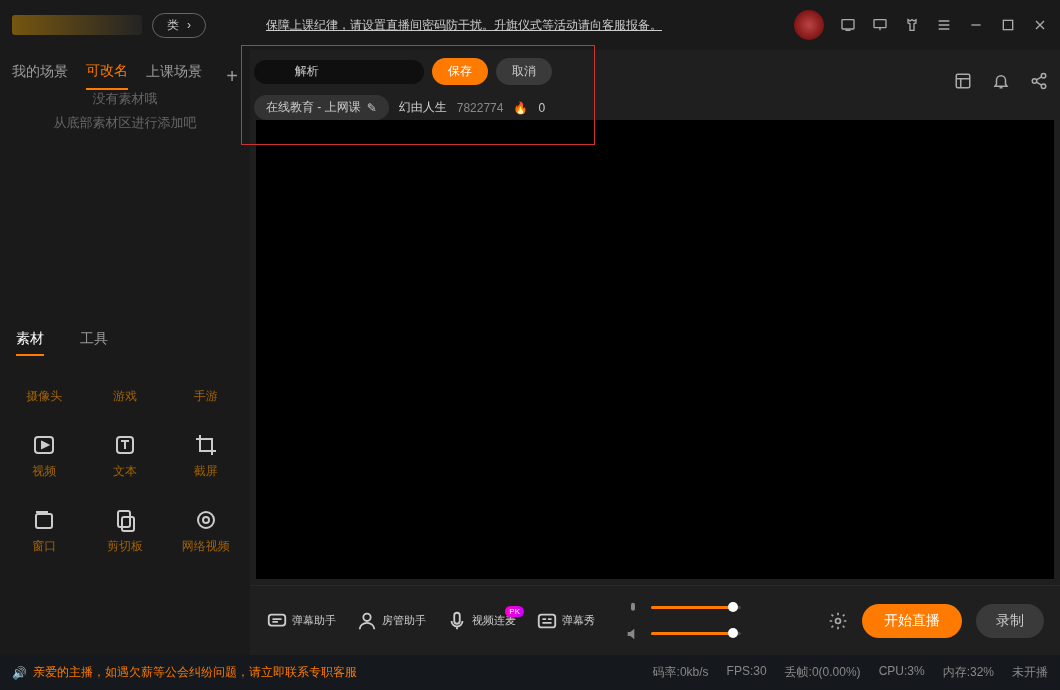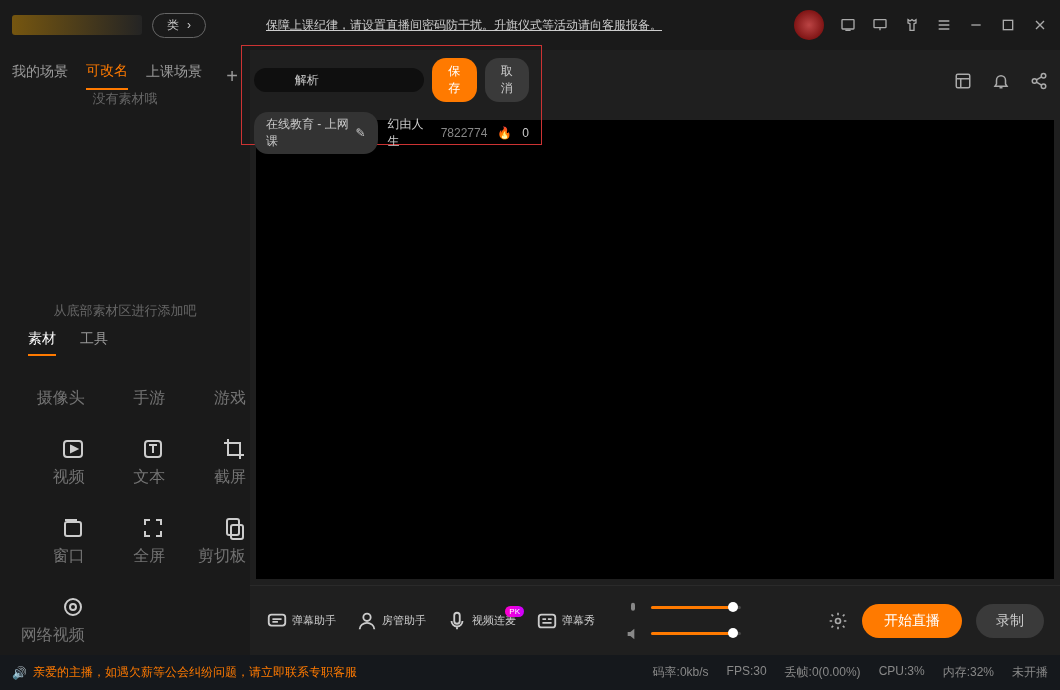--- a/index.html
+++ b/index.html
@@ -10,29 +10,29 @@
 .notice { margin-left:60px; color:#ccc; text-decoration:underline; font-size:12px; }
 .titlebar-right { margin-left:auto; display:flex; align-items:center; gap:16px; }
 .avatar { width:30px; height:30px; border-radius:50%; background:radial-gradient(circle,#b44,#600); }
 .tb-icon { width:16px; height:16px; color:#aaa; cursor:pointer; display:flex; align-items:center; justify-content:center; }
 .main { display:flex; height:605px; }
 .sidebar { width:250px; background:#1a1a1a; display:flex; flex-direction:column; }
 .tabs { display:flex; align-items:center; padding:12px 12px 0; gap:18px; }
 .tab { font-size:14px; color:#999; cursor:pointer; padding-bottom:8px; }
 .tab.active { color:#ff7a00; border-bottom:2px solid #ff7a00; }
 .tab-add { margin-left:auto; font-size:20px; color:#999; cursor:pointer; }
-.empty { flex:0 0 230px; display:flex; flex-direction:column; align-items:center; justify-content:space-between; color:#666; font-size:13px; gap:6px; }
-.tooltabs { display:flex; gap:24px; padding:10px 28px; }
+.empty { flex:0 0 230px; display:flex; flex-direction:column; align-items:center; justify-content:flex-start; color:#666; font-size:13px; gap:6px; }
+.tooltabs { display:flex; gap:36px; padding:10px 16px; }
 .tooltab { font-size:14px; color:#999; cursor:pointer; padding-bottom:6px; }
 .tooltab.active { color:#fff; border-bottom:2px solid #ff7a00; }
 .grid { display:grid; grid-template-columns:repeat(3,1fr); padding:8px 4px; }
-.cell { display:flex; flex-direction:column; align-items:flex-end; gap:6px; padding:14px 0; cursor:pointer; font-size:16px; color:#737373; }
+.cell { display:flex; flex-direction:column; align-items:center; gap:6px; padding:14px 0; cursor:pointer; font-size:12px; color:#a16207; }
 .cell svg { width:24px; height:24px; }
 .content { flex:1; display:flex; flex-direction:column; background:#1f1f1f; position:relative; }
-.edit-box { position:absolute; top:-5px; left:-9px; width:301px; height:100px; border:1px solid #c33; padding:12px; z-index:5; }
+.edit-box { position:absolute; top:-5px; left:-9px; width:354px; height:100px; border:1px solid #c33; padding:12px; z-index:5; }
 .edit-row1 { display:flex; align-items:center; gap:8px; }
 .name-input { background:#0f0f0f; border:none; border-radius:14px; padding:5px 14px; color:#ccc; width:170px; font-size:12px; }
 .btn { border:none; border-radius:14px; padding:5px 16px; font-size:12px; cursor:pointer; }
 .btn-save { background:#ff7a00; color:#fff; }
 .btn-cancel { background:#3a3a3a; color:#ccc; }
 .edit-row2 { display:flex; align-items:center; gap:10px; margin-top:10px; font-size:12px; color:#ccc; }
 .cat-pill { background:#333; border-radius:14px; padding:4px 12px; display:flex; align-items:center; gap:6px; }
 .video { flex:1; background:#000; margin:70px 6px 6px 6px; }
 .content-actions { position:absolute; top:22px; right:12px; display:flex; gap:20px; }
 .ca-icon { width:18px; height:18px; color:#aaa; cursor:pointer; }
@@ -119,24 +119,24 @@
     </div>
     <div class="tooltabs">
       <div class="tooltab active">素材</div>
       <div class="tooltab">工具</div>
     </div>
     <div class="grid">
       <div class="cell">
           <span>摄像头</span>
         </div>
       <div class="cell">
+          <span>游戏</span>
+        </div>
+      <div class="cell">
           <span>手游</span>
-        </div>
-      <div class="cell">
-          <span>游戏</span>
         </div>
       <div class="cell">
           <svg viewBox="0 0 24 24" fill="none" stroke="#ccc" stroke-width="2">
             <rect x="3" y="4" width="18" height="16" rx="3"></rect>
             <path d="M10 9l6 3-6 3z" fill="#ccc"></path>
           </svg>
           <span>视频</span>
         </div>
       <div class="cell">
           <svg viewBox="0 0 24 24" fill="none" stroke="#ccc" stroke-width="2">
@@ -150,26 +150,20 @@
             <path d="M6 2v16h16M2 6h16v16"></path>
           </svg>
           <span>截屏</span>
         </div>
       <div class="cell">
           <svg viewBox="0 0 24 24" fill="none" stroke="#ccc" stroke-width="2">
             <rect x="4" y="6" width="16" height="14" rx="2"></rect>
             <path d="M4 4h12"></path>
           </svg>
           <span>窗口</span>
-        </div>
-      <div class="cell">
-          <svg viewBox="0 0 24 24" fill="none" stroke="#ccc" stroke-width="2">
-            <path d="M4 9V4h5M20 9V4h-5M4 15v5h5M20 15v5h-5"></path>
-          </svg>
-          <span>全屏</span>
         </div>
       <div class="cell">
           <svg viewBox="0 0 24 24" fill="none" stroke="#ccc" stroke-width="2">
             <rect x="5" y="3" width="12" height="16" rx="2"></rect>
             <rect x="9" y="9" width="12" height="14" rx="2"></rect>
           </svg>
           <span>剪切板</span>
         </div>
       <div class="cell">
           <svg viewBox="0 0 24 24" fill="none" stroke="#ccc" stroke-width="2">

